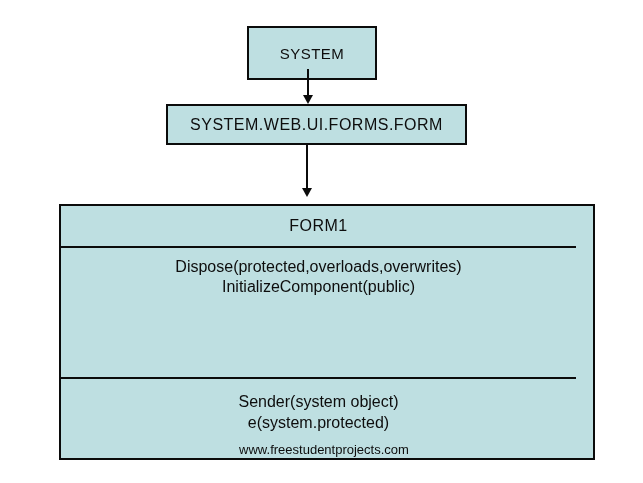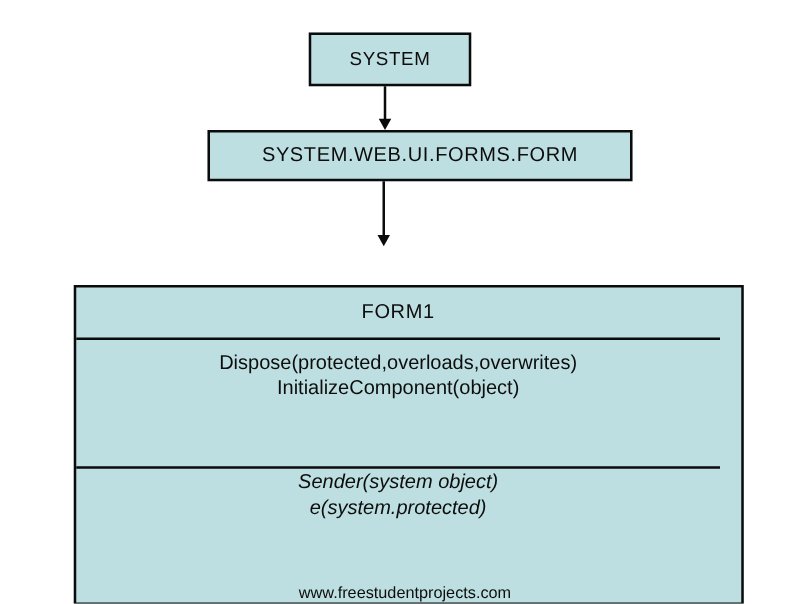--- a/index.html
+++ b/index.html
@@ -23,26 +23,26 @@
   .node-label {
     width: 100%;
     height: 100%;
     display: flex;
     align-items: center;
     justify-content: center;
     font-size: 15px;
     letter-spacing: 0.5px;
     white-space: nowrap;
   }
-  .node-system { left: 247px; top: 26px; width: 130px; height: 43px; }
-  .node-base   { left: 166px; top: 104px; width: 340px; height: 41px; }
+  .node-system { left: 247px; top: 26px; width: 130px; height: 54px; }
+  .node-base   { left: 166px; top: 104px; width: 301px; height: 41px; }
   .node-base .node-label { font-size: 16px; }
   .node-form1 {
     left: 59px; top: 204px; width: 536px; height: 256px;
-    display: flex; flex-direction: column; margin-top: 24px;
+    display: flex; flex-direction: column;
   }
   .arrow-line {
     position: absolute;
     width: 2px;
     background: #0b0b0b;
   }
   .arrow-head {
     position: absolute;
     width: 0; height: 0;
     border-left: 5px solid transparent;
@@ -65,22 +65,22 @@
   .uml-sep {
     height: 2px;
     background: #0b0b0b;
     margin-right: 17px;
   }
   .uml-section {
     text-align: center;
     padding-right: 17px;
     font-size: 16px;
   }
-  .uml-methods { height: 101px; padding-top: 9px;  line-height: 20px; border-radius: 18px; }
-  .uml-params  { flex: 1;       line-height: 21px; font-style: italic; }
+  .uml-methods { height: 129px; padding-top: 9px;  line-height: 20px; border-radius: 18px; }
+  .uml-params  { flex: 1;       padding-top: 12px; line-height: 21px; }
   .uml-line { white-space: nowrap; }
   .watermark {
     position: absolute;
     left: 4px; right: 10px; bottom: 1px;
     text-align: center;
     font-size: 13px;
     color: #0d0d0d;
   }
 </style>
 </head>
@@ -103,21 +103,21 @@
   <div class="arrow-head" id="arrow2-head"></div>
 
   <div class="node node-form1">
 
     <div class="uml-title">FORM1</div>
 
     <div class="uml-sep"></div>
 
     <div class="uml-section uml-methods">
       <div class="uml-line">Dispose(protected,overloads,overwrites)</div>
-      <div class="uml-line">InitializeComponent(object)</div>
+      <div class="uml-line">InitializeComponent(public)</div>
     </div>
 
     <div class="uml-sep"></div>
 
     <div class="uml-section uml-params">
       <div class="uml-line">Sender(system object)</div>
       <div class="uml-line">e(system.protected)</div>
     </div>
 
     <div class="watermark">www.freestudentprojects.com</div>

